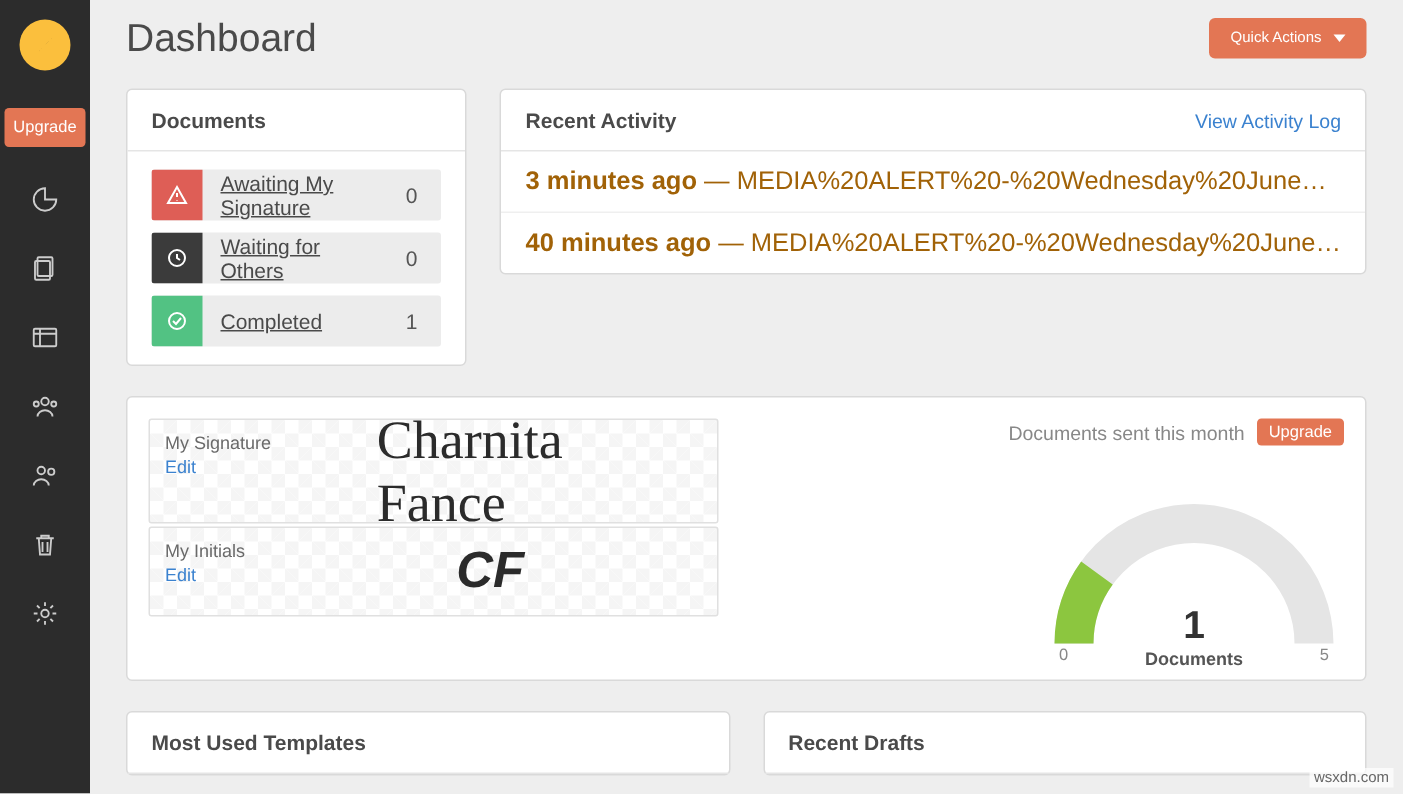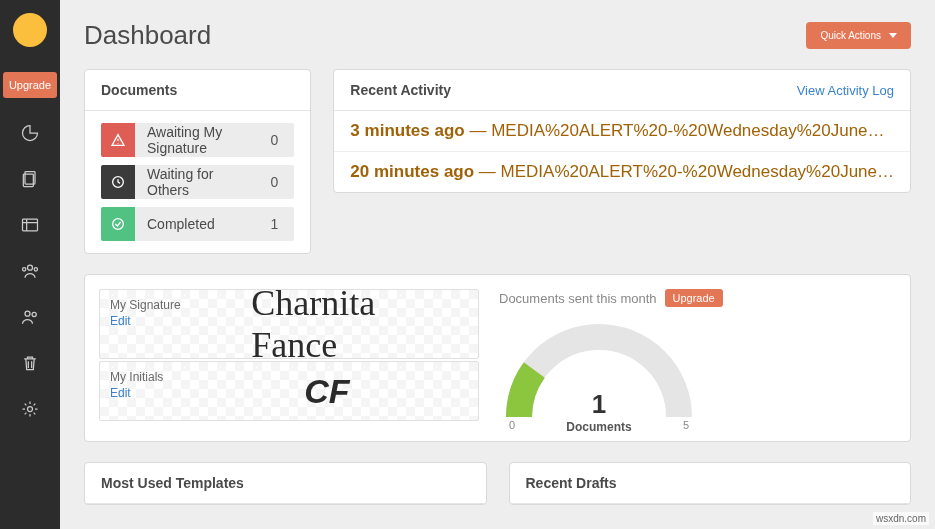--- a/index.html
+++ b/index.html
@@ -7,40 +7,40 @@
     
     .sidebar { position: absolute; left: 0; top: 0; width: 60px; height: 529px; background: #2c2c2c; display: flex; flex-direction: column; align-items: center; }
     .logo-wrap { width: 60px; height: 60px; display: flex; align-items: center; justify-content: center; }
     .logo { width: 34px; height: 34px; border-radius: 50%; background: #fbbf3d; display: flex; align-items: center; justify-content: center; }
     .upgrade-btn { margin: 12px 4px 18px 4px; padding: 7px 6px; background: #e37654; color: #fff; border: none; border-radius: 3px; font-size: 11px; display: flex; flex-direction: column; align-items: center; cursor: pointer; }
     .nav-icons { display: flex; flex-direction: column; align-items: center; gap: 24px; margin-top: 6px; }
     .nav-icon { width: 22px; height: 22px; display: flex; align-items: center; justify-content: center; color: #ddd; cursor: pointer; }
     .nav-icon svg { stroke: #ccc; fill: none; }
     
     .main { margin-left: 60px; padding: 0; }
-    .header { display: flex; justify-content: space-between; align-items: center; padding: 20px 24px 18px 24px; }
+    .header { display: flex; justify-content: space-between; align-items: center; padding: 10px 24px 18px 24px; }
     .page-title { font-size: 26px; font-weight: 400; color: #4a4a4a; }
     .quick-actions { background: #e37654; color: #fff; border: none; padding: 8px 14px; border-radius: 4px; font-size: 10px; cursor: pointer; display: flex; align-items: center; gap: 8px; }
     .caret { width: 0; height: 0; border-left: 4px solid transparent; border-right: 4px solid transparent; border-top: 5px solid #fff; }
     
     .content { padding: 0 24px; display: flex; gap: 22px; }
     .col { flex: 1; display: flex; flex-direction: column; gap: 20px; }
     
     .panel { background: #fff; border: 1px solid #d9d9d9; border-radius: 4px; }
     .panel-header { padding: 12px 16px; border-bottom: 1px solid #e5e5e5; display: flex; justify-content: space-between; align-items: center; font-weight: 600; color: #4a4a4a; font-size: 14px; }
     .panel-header a { color: #3b82cf; text-decoration: none; font-weight: 400; font-size: 13px; }
     .panel-body { padding: 12px 16px; }
     
     .doc-rows { display: flex; flex-direction: column; gap: 8px; }
     .doc-row { display: flex; align-items: center; background: #ececec; border-radius: 2px; overflow: hidden; height: 34px; cursor: pointer; }
     .doc-icon { width: 34px; height: 34px; display: flex; align-items: center; justify-content: center; flex-shrink: 0; }
     .doc-icon.red { background: #de5e56; }
     .doc-icon.dark { background: #3b3b3b; }
     .doc-icon.green { background: #52c283; }
-    .doc-label { flex: 1; padding: 0 12px; color: #4a4a4a; font-size: 14px; }
+    .doc-label { flex: 1; padding: 0 12px; color: #4a4a4a; font-size: 14px; text-decoration: underline; }
     .doc-count { padding: 0 16px; color: #555; font-size: 14px; }
     
     .activity-rows { display: flex; flex-direction: column; }
     .activity-row { padding: 10px 16px; border-bottom: 1px solid #efefef; white-space: nowrap; overflow: hidden; text-overflow: ellipsis; font-size: 17px; color: #a16207; cursor: pointer; }
     .activity-row:last-child { border-bottom: none; }
     .act-time { font-weight: 600; }
     
     .sig-panel { background: #fff; border: 1px solid #d9d9d9; border-radius: 4px; padding: 14px; display: flex; gap: 20px; }
     .sig-left { display: flex; flex-direction: column; gap: 2px; width: 380px; }
     .sig-box { border: 1px solid #e0e0e0; border-radius: 2px; position: relative; background-image:
@@ -52,21 +52,21 @@
       background-position: 0 0, 0 9px, 9px -9px, -9px 0px;
       background-color: #ffffff;
       padding: 8px 10px 8px 10px; min-height: 70px;
     }
     .sig-label { font-size: 12px; color: #6a6a6a; }
     .sig-edit { font-size: 12px; color: #3b82cf; cursor: pointer; display: block; margin-top: 2px; }
     .sig-text { font-family: 'Brush Script MT', cursive; position: absolute; top: 50%; left: 60%; transform: translate(-50%, -50%); color: #2b2b2b; }
     .sig-text.full { font-size: 36px; }
     .sig-text.init { font-size: 34px; font-style: italic; font-family: Liberation Sans, sans-serif; font-weight: 600; }
     
-    .sig-right { flex: 1; display: flex; flex-direction: column; align-items: flex-start; }
+    .sig-right { flex: 1; display: flex; flex-direction: column; align-items: flex-end; gap: 22px; }
     .gauge-header { display: flex; align-items: center; gap: 8px; margin-bottom: 10px; }
     .gauge-title { color: #888; font-size: 13px; }
     .upgrade-pill { background: #e37654; color: #fff; padding: 3px 8px; border-radius: 3px; font-size: 11px; cursor: pointer; }
     .gauge-wrap { position: relative; width: 200px; height: 110px; }
     .gauge-wrap svg { width: 200px; height: 110px; }
     .gauge-center { position: absolute; left: 50%; top: 72px; transform: translateX(-50%); text-align: center; }
     .gauge-val { font-size: 26px; font-weight: 600; color: #333; }
     .gauge-lbl { font-size: 12px; color: #555; font-weight: 600; }
     .gauge-ticks { position: absolute; bottom: -4px; width: 200px; display: flex; justify-content: space-between; padding: 0 10px; font-size: 11px; color: #888; }
     
@@ -189,21 +189,21 @@
       <div class="panel">
         <div class="panel-header">
           <span>Recent Activity</span>
           <a href="#">View Activity Log</a>
         </div>
         <div class="activity-rows">
           <div class="activity-row">
             <span class="act-time">3 minutes ago</span><span> — </span><span>MEDIA%20ALERT%20-%20Wednesday%20June…</span>
           </div>
           <div class="activity-row">
-            <span class="act-time">20 minutes ago</span><span> — </span><span>MEDIA%20ALERT%20-%20Wednesday%20June…</span>
+            <span class="act-time">40 minutes ago</span><span> — </span><span>MEDIA%20ALERT%20-%20Wednesday%20June…</span>
           </div>
         </div>
       </div>
     </div>
   </div>
 
   <div style="padding: 0 24px; margin-top: 20px;">
     <div class="sig-panel">
       <div class="sig-left">
         <div class="sig-box">

